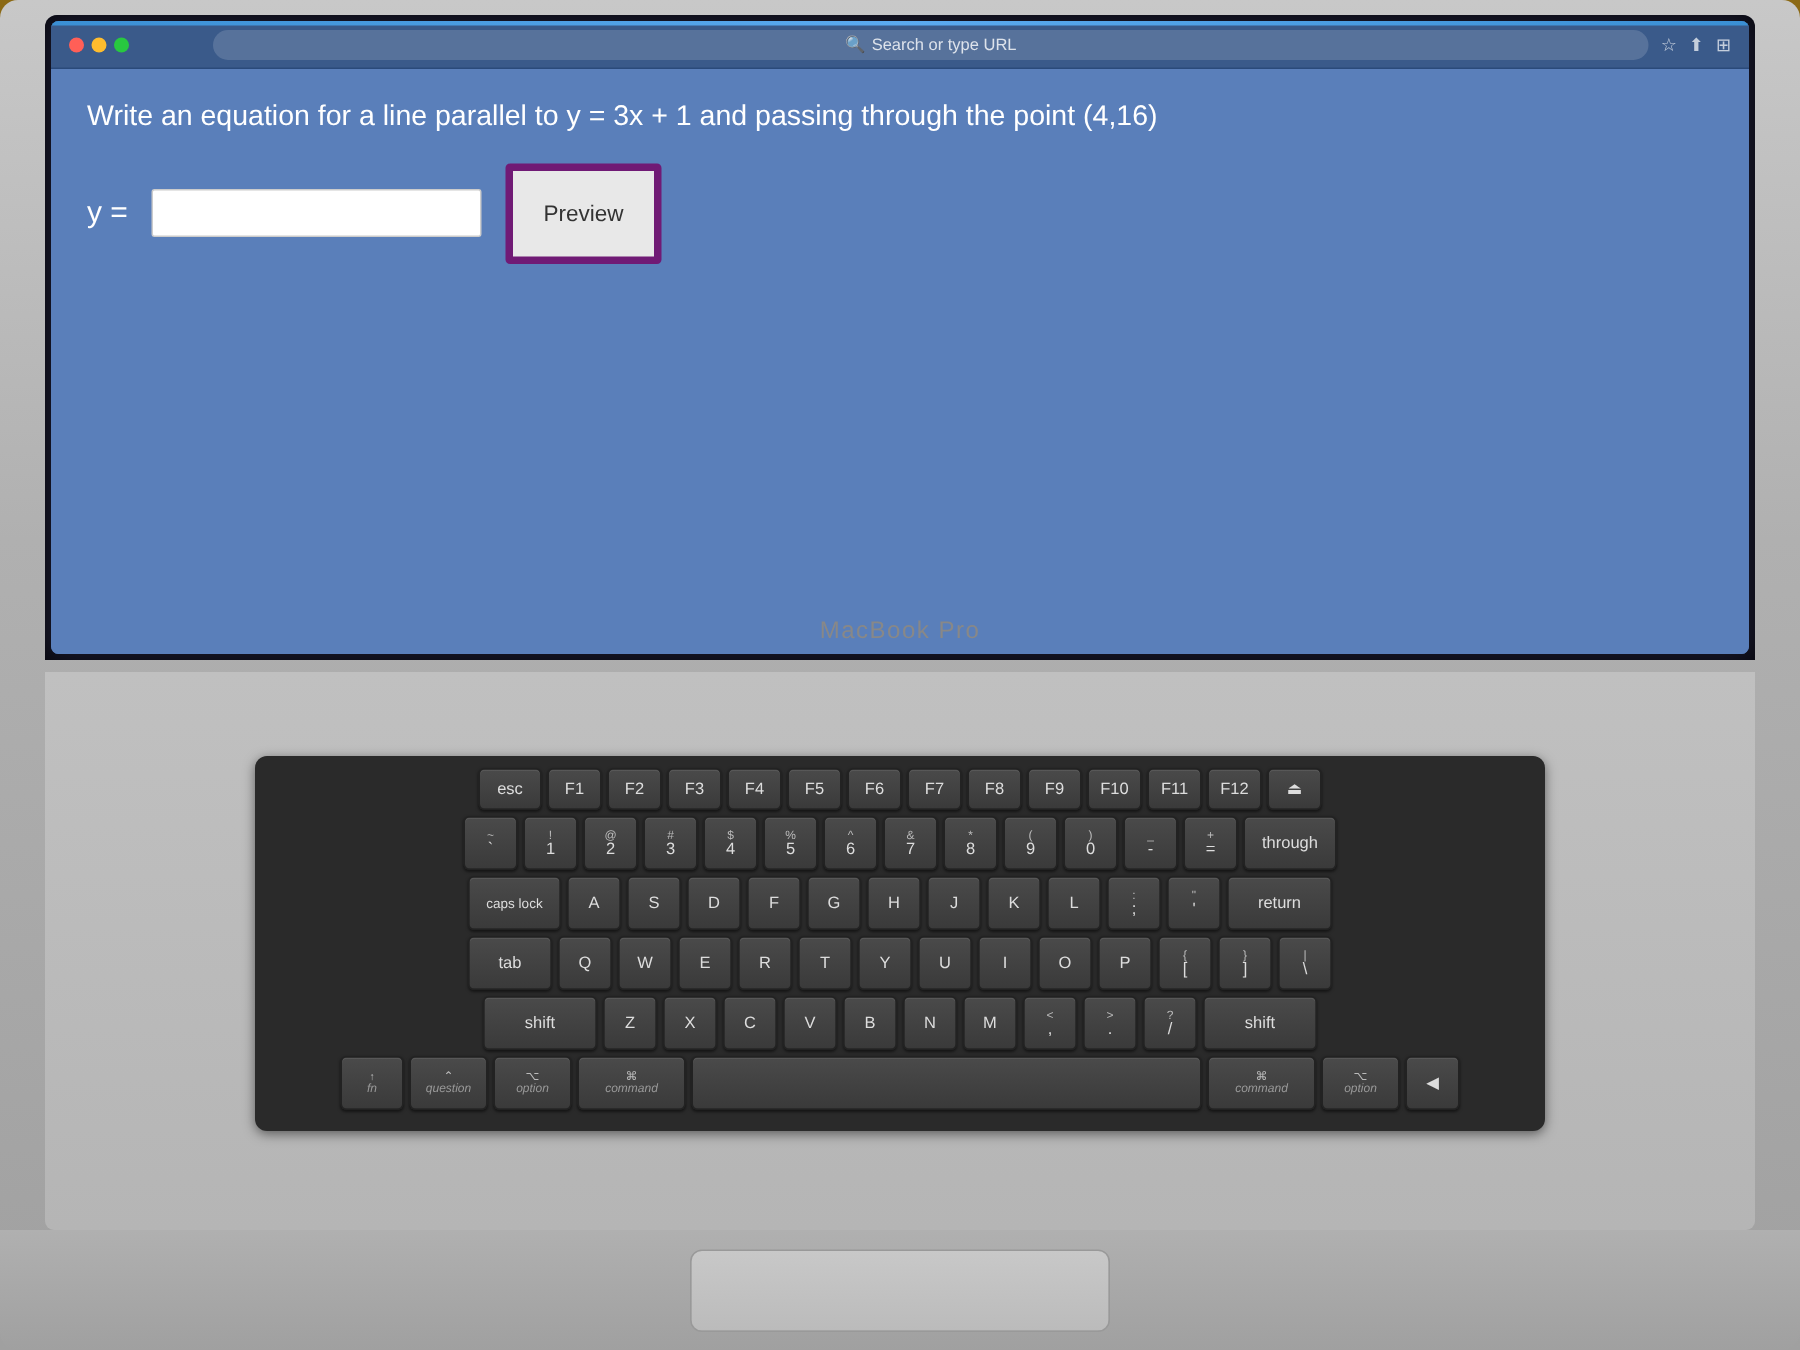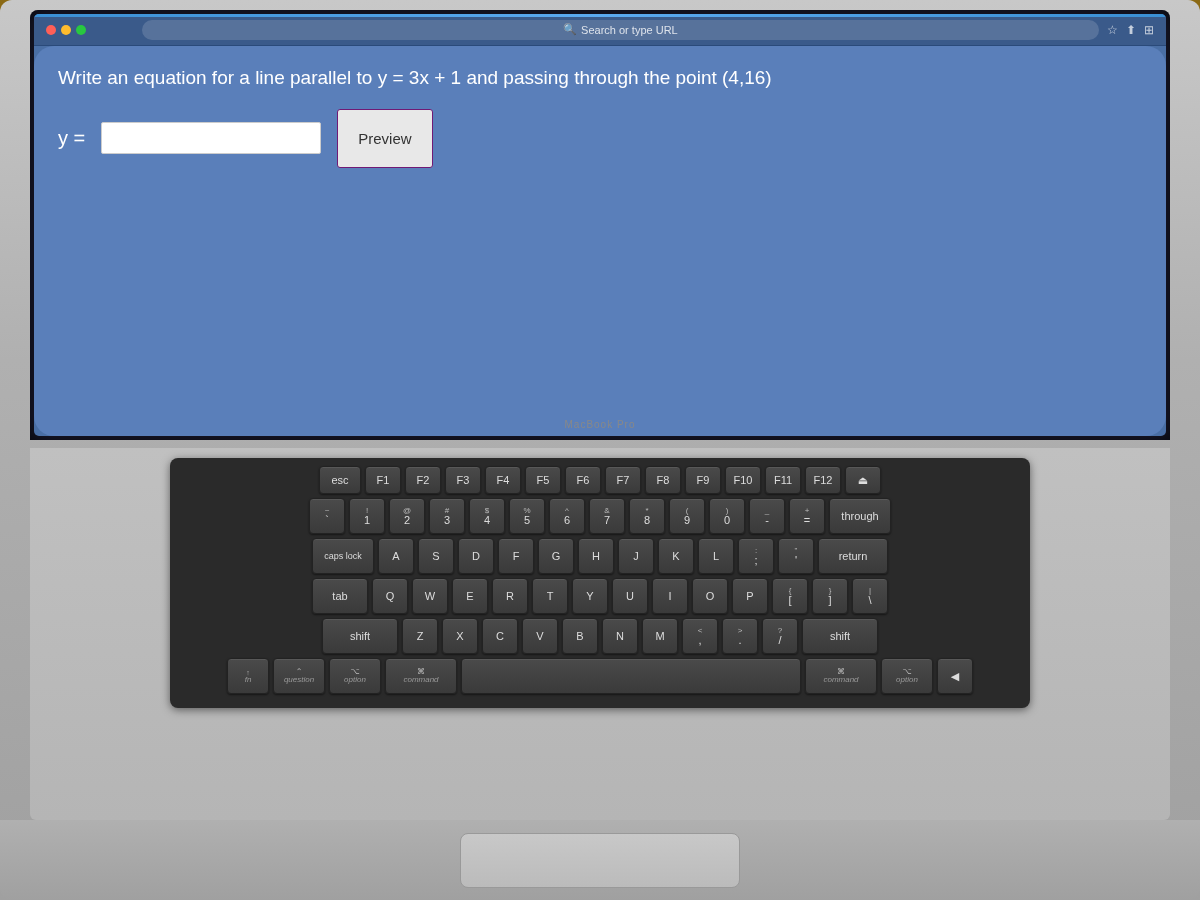--- a/index.html
+++ b/index.html
@@ -93,21 +93,20 @@
     .browser-icon {
       color: rgba(255,255,255,0.7);
       font-size: 12px;
     }
 
     
     .content-area {
       background: #5a7fba;
       padding: 20px 24px;
       height: calc(100% - 32px);
-      border-radius: 20px;
     }
 
     .question-text {
       color: white;
       font-size: 19px;
       font-weight: 400;
       margin-bottom: 18px;
       line-height: 1.3;
     }
 
@@ -129,21 +128,21 @@
       border: 1px solid #ccc;
       width: 220px;
       height: 32px;
       border-radius: 2px;
       padding: 0 8px;
       font-size: 16px;
     }
 
     .preview-btn {
       background: #e8e8e8;
-      border: 1px solid #701a75;
+      border: 5px solid #701a75;
       padding: 20px 20px;
       font-size: 15px;
       border-radius: 3px;
       cursor: pointer;
       color: #333;
     }
 
     .instructions {
       color: white;
       font-size: 14px;
@@ -151,38 +150,39 @@
       margin-top: 8px;
     }
 
     
     .macbook-label {
       position: absolute;
       bottom: 6px;
       left: 50%;
       transform: translateX(-50%);
       color: #888;
-      font-size: 10px;
+      font-size: 16px;
       letter-spacing: 1px;
     }
 
     
     .keyboard-area {
       position: absolute;
       top: 448px;
       left: 30px;
       right: 30px;
       bottom: 80px;
       background: linear-gradient(180deg, #c0c0c0 0%, #b5b5b5 100%);
       border-radius: 0 0 6px 6px;
       padding: 10px 20px 20px;
       display: flex;
       flex-direction: column;
       align-items: center;
       gap: 0;
+      justify-content: center;
     }
 
     .keyboard {
       background: #2a2a2a;
       border-radius: 8px;
       padding: 8px 10px 10px;
       width: 100%;
       max-width: 860px;
       box-shadow: 0 2px 8px rgba(0,0,0,0.5);
     }

